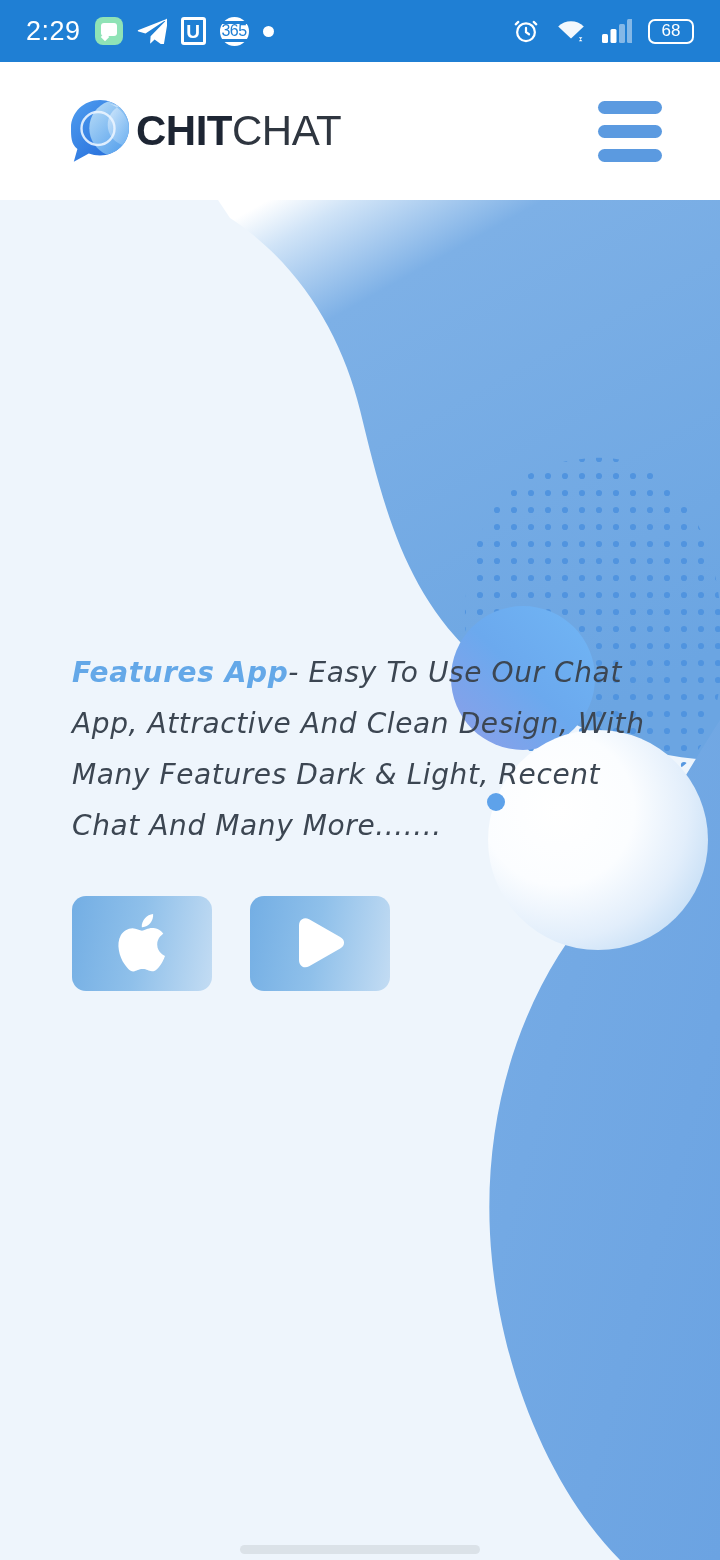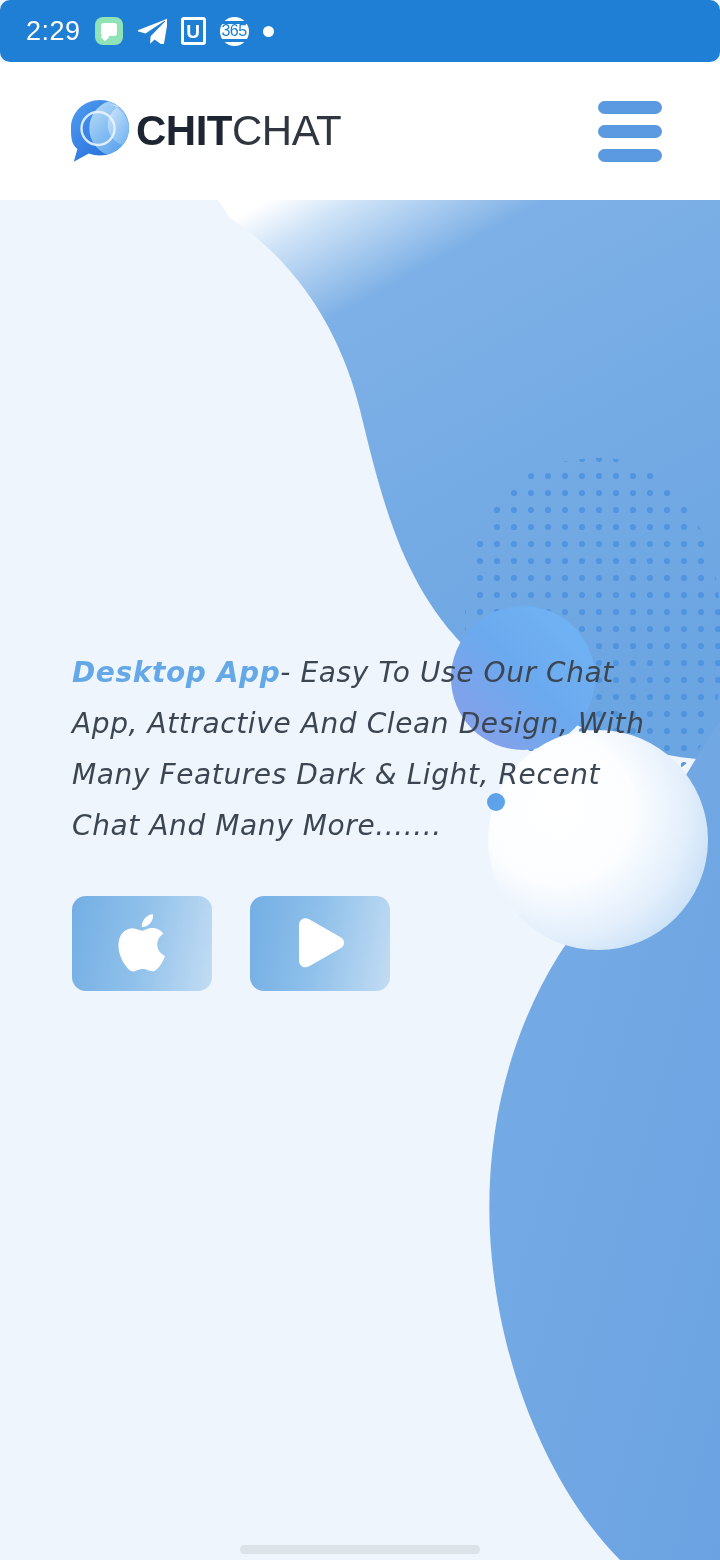--- a/index.html
+++ b/index.html
@@ -7,21 +7,21 @@
     width:720px; height:1560px;
     font-family:"DejaVu Sans", sans-serif;
     background:#eef5fc; overflow:hidden;
   }
   .phone { position:relative; width:720px; height:1560px; overflow:hidden; background:#eef5fc; }
 
   
   .statusbar{
     position:absolute; top:0; left:0; width:720px; height:62px;
     background:#1f7fd4; display:flex; align-items:center;
-    justify-content:space-between; padding:0 26px; z-index:40;border-radius:10px;
+    justify-content:space-between; padding:0 26px; z-index:40;
   }
   .sb-left{ display:flex; align-items:center; gap:14px; }
   .sb-right{ display:flex; align-items:center; gap:16px; }
   .sb-time{ color:#fff; font-size:27px; font-weight:400; letter-spacing:0.5px;
             font-family:"Liberation Sans", sans-serif; }
   .sb-ico{ display:flex; align-items:center; justify-content:center; }
 
   .ico-msg{ width:28px; height:28px; border-radius:8px; background:#8fe3b6; position:relative; }
   .ico-msg:after{ content:""; position:absolute; left:6px; top:6px; width:16px; height:13px;
      background:#fff; border-radius:3px; }
@@ -118,20 +118,44 @@
             <path d="M29 1.2 1.5 12c-1 .4-1 1.1 0 1.4l7 2.2L27.3 3.1c.6-.4 1.1-.2.7.3L13.6 18.2l-.5 7.2c.5 0 .8-.3 1.1-.6l3.4-3.3 7.1 5.2c1.3.7 2 .3 2.3-1.2L30.9 2.5C31.3.8 30.3.4 29 1.2z" fill="#fff"></path>
           </svg>
       </div>
       <div class="sb-ico ico-u">U</div>
       <div class="sb-ico ico-365">
           <span>365</span>
         </div>
       <div class="sb-ico">
         <div class="ico-dot"></div>
       </div>
+    </div>
+    <div class="sb-right">
+      <div class="sb-ico">
+        <svg width="28" height="28" viewBox="0 0 24 24" fill="none" stroke="#fff" stroke-width="1.9">
+          <circle cx="12" cy="13" r="7.6"></circle>
+          <path d="M12 9.4V13l2.6 1.8" stroke-linecap="round"></path>
+          <path d="M5.4 4.2 3.2 6.3M18.6 4.2l2.2 2.1" stroke-linecap="round"></path>
+        </svg>
+      </div>
+      <div class="sb-ico">
+        <svg width="30" height="26" viewBox="0 0 30 26">
+          <path d="M15 20.6 2.2 8.4a18.3 18.3 0 0 1 25.6 0z" fill="#fff" opacity="0.95"></path>
+          <path d="M22.8 19.2l1.8 2 1.8-2zM22.8 23.3l1.8-2 1.8 2z" fill="#fff"></path>
+        </svg>
+      </div>
+      <div class="sb-ico">
+        <svg width="30" height="24" viewBox="0 0 30 24">
+          <rect x="0" y="15" width="6" height="9" rx="1.5" fill="#fff"></rect>
+          <rect x="8.5" y="10" width="6" height="14" rx="1.5" fill="#fff"></rect>
+          <rect x="17" y="5" width="6" height="19" rx="1.5" fill="#fff" opacity="0.45"></rect>
+          <rect x="25" y="0" width="6" height="24" rx="1.5" fill="#fff" opacity="0.45"></rect>
+        </svg>
+      </div>
+      <div class="sb-ico ico-battery">68</div>
     </div>
   </div>
 
   <div class="header">
     <div class="brand">
       <svg class="brand-logo" viewBox="0 0 72 72">
         <defs>
           <linearGradient id="lg1" x1="0" y1="0" x2="1" y2="1">
             <stop offset="0" stop-color="#4f9ef0"></stop>
               <stop offset="1" stop-color="#1e63d6"></stop>
@@ -223,21 +247,21 @@
       <circle cx="523" cy="478" r="72" fill="url(#circGrad)"></circle>
 
       <circle cx="598" cy="640" r="110" fill="url(#sphereGrad)"></circle>
 
       <circle cx="496" cy="602" r="9" fill="#5ea2ea"></circle>
     </svg>
 
     <div class="hero-content">
 
       <p class="hero-desc">
-        <span class="accent">Desktop App</span><span>- Easy To Use Our Chat App, Attractive And Clean Design, With Many Features Dark &amp; Light, Recent Chat And Many More.......</span>
+        <span class="accent">Features App</span><span>- Easy To Use Our Chat App, Attractive And Clean Design, With Many Features Dark &amp; Light, Recent Chat And Many More.......</span>
       </p>
 
       <div class="store-row">
         <button class="store-btn">
           <svg width="56" height="68" viewBox="0 0 56 68">
             <path d="M43.2 35.6c-.1-7.2 5.9-10.7 6.1-10.9-3.3-4.9-8.5-5.5-10.4-5.6-4.4-.4-8.6 2.6-10.9 2.6-2.2 0-5.7-2.5-9.4-2.5-4.8.1-9.3 2.8-11.8 7.1-5 8.8-1.3 21.7 3.6 28.8 2.4 3.5 5.3 7.4 9 7.3 3.6-.2 5-2.3 9.4-2.3 4.3 0 5.6 2.3 9.4 2.2 3.9-.1 6.4-3.5 8.8-7.1 2.8-4.1 3.9-8 4-8.2-.1-.1-7.7-3-7.8-11.4z" fill="#fff"></path>
             <path d="M36.2 14.3c2-2.4 3.3-5.8 2.9-9.2-2.8.1-6.3 1.9-8.3 4.3-1.8 2.1-3.4 5.6-3 8.8 3.2.3 6.4-1.6 8.4-3.9z" fill="#fff"></path>
           </svg>
         </button>
         <button class="store-btn">

